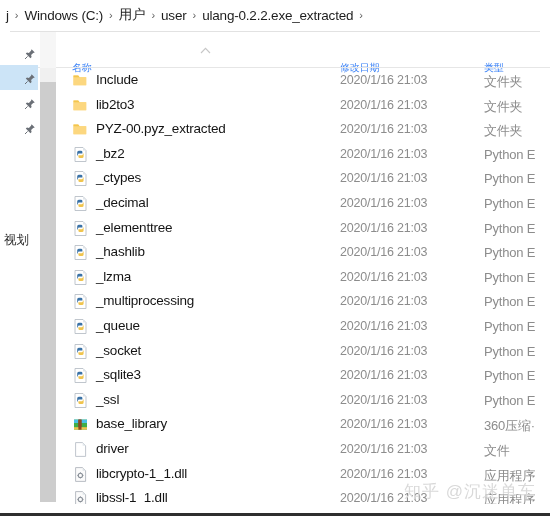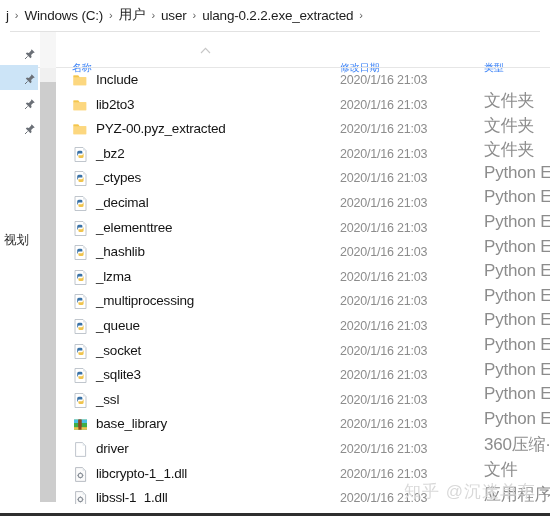--- a/index.html
+++ b/index.html
@@ -104,22 +104,22 @@
     position:absolute;left:40px;top:4px;
     font-size:13.5px;color:#141414;white-space:nowrap;
     letter-spacing:-0.2px;
   }
   .row .fdate{
     position:absolute;left:284px;top:5px;
     font-size:12.5px;color:#8c8c8c;white-space:nowrap;
     letter-spacing:-0.2px;
   }
   .row .ftype{
-    position:absolute;left:428px;top:21px;
-    font-size:17px;color:#8c8c8c;white-space:nowrap;
+    position:absolute;left:428px;top:5px;
+    font-size:13px;color:#8c8c8c;white-space:nowrap;
     letter-spacing:-0.2px;
   }
 
   
   .bottom-bar{
     position:absolute;left:0;bottom:0;width:550px;height:9px;
     background:#ffffff;
   }
   .bottom-rule{
     position:absolute;left:0;bottom:9px;width:550px;height:3px;

